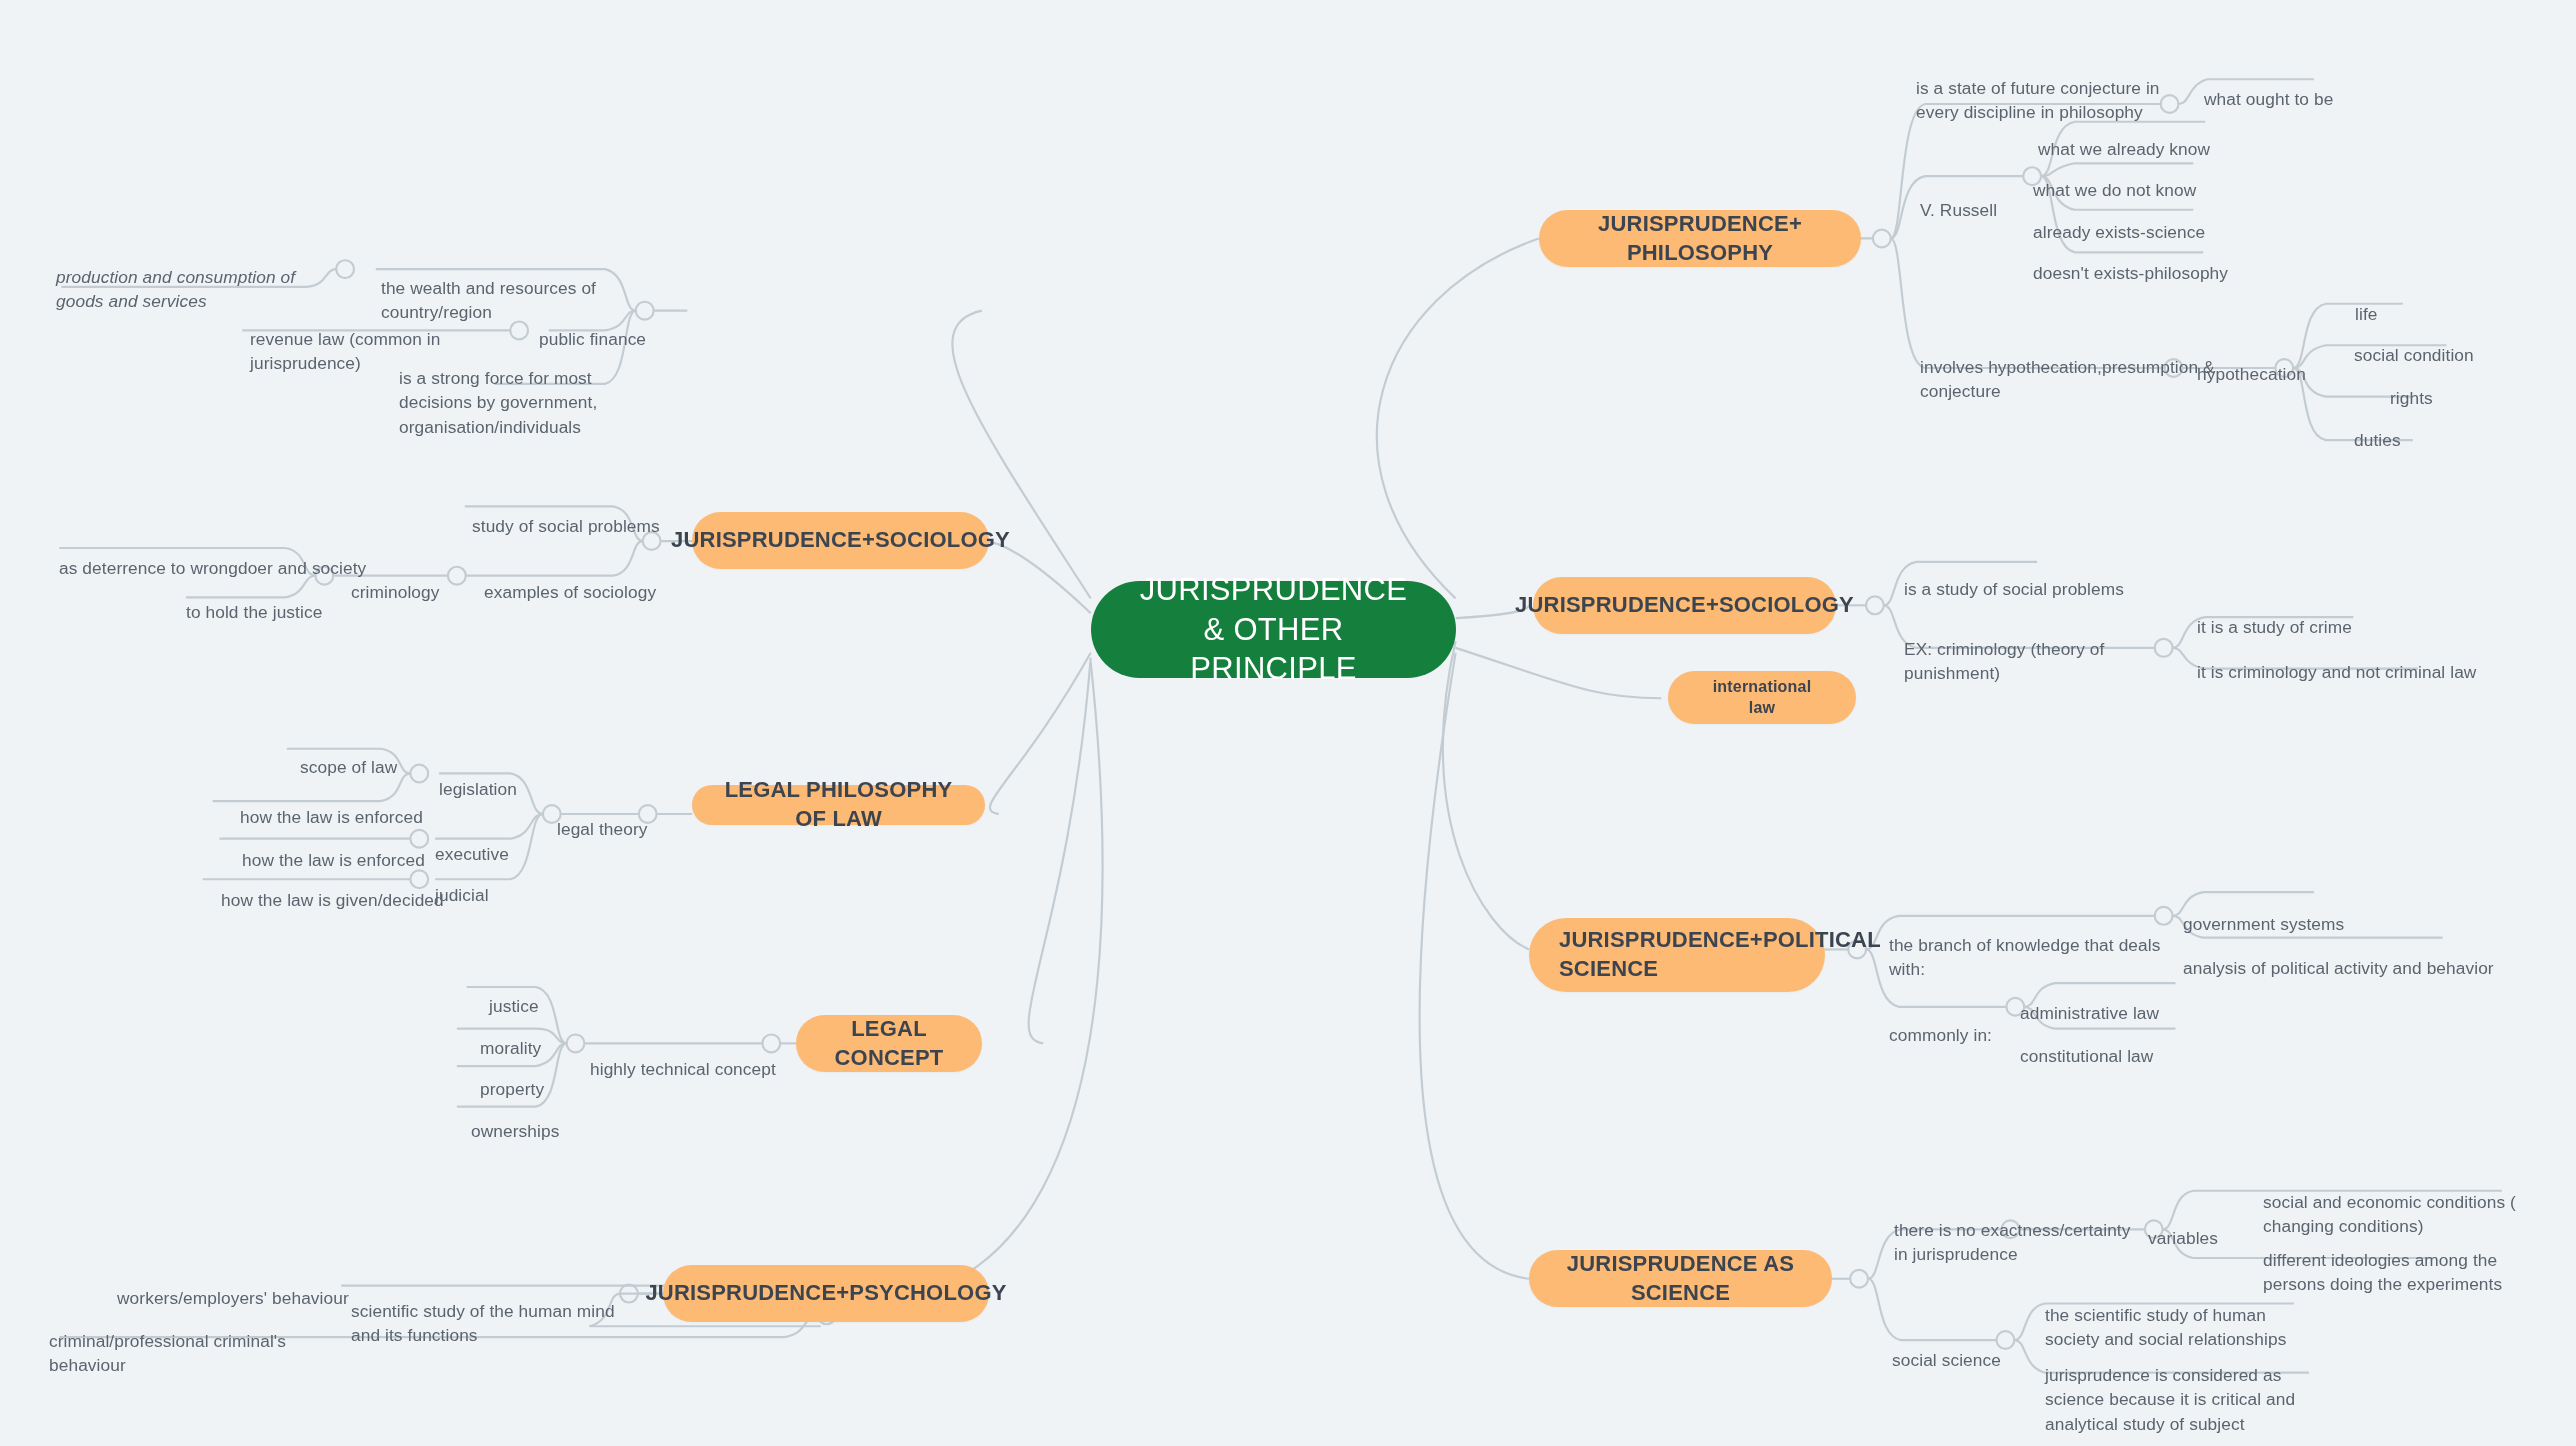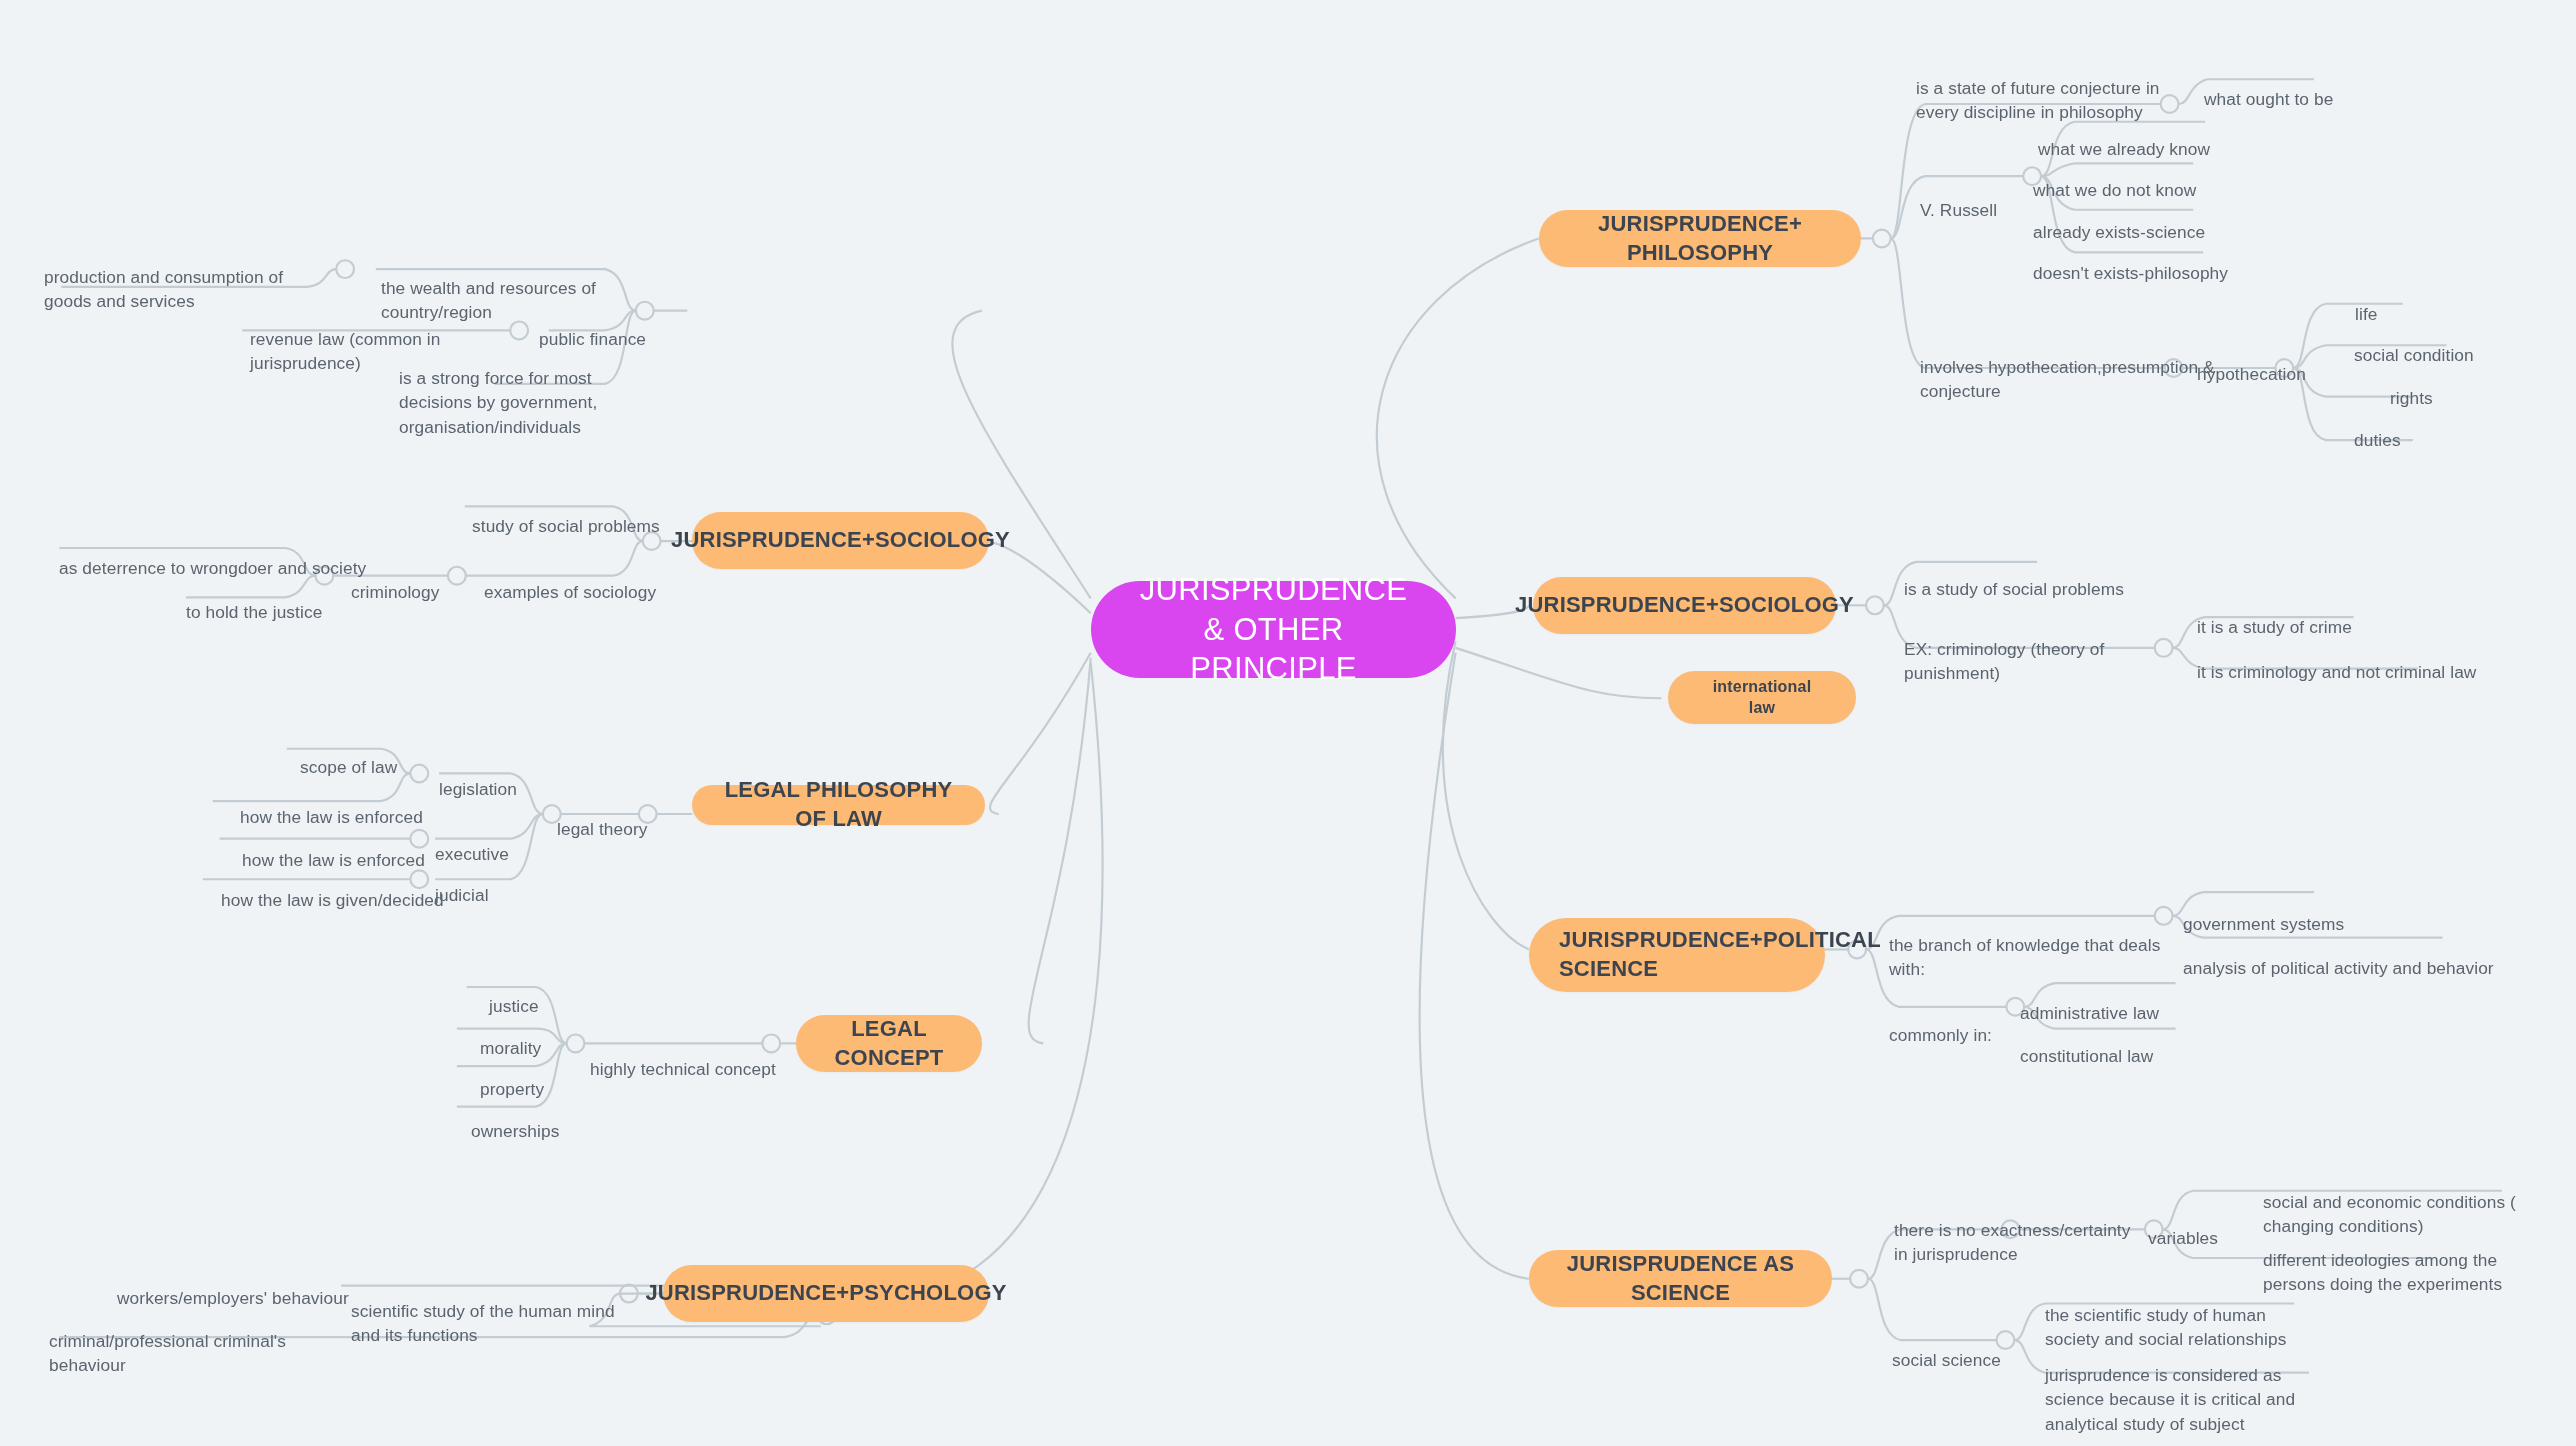--- a/index.html
+++ b/index.html
@@ -12,21 +12,21 @@
   }
   #canvas{position:absolute;inset:0;width:2576px;height:1447px;}
   svg.links{position:absolute;left:0;top:0;width:2576px;height:1447px;pointer-events:none;}
   svg.links path{fill:none;stroke:#c3ccd2;stroke-width:2.2;}
   svg.links circle{fill:#eff3f6;stroke:#c3ccd2;stroke-width:2.2;}
 
   .node{position:absolute;box-sizing:border-box;}
 
   
   .central{
-    background:#d946ef;
+    background:#15803d;
     color:#ffffff;
     border-radius:51px;
     display:flex;align-items:center;justify-content:center;
     text-align:center;
     font-size:31px;
     letter-spacing:0.3px;
     line-height:1.28;
     padding:18px 34px;
     font-weight:400;
   }
@@ -284,21 +284,21 @@
   <div class="node leaf r" style="left:2354px;top:318px;width:178px;">
     <span>social condition</span>
   </div>
   <div class="node leaf r" style="left:2354px;top:361px;width:119px;margin-left:36px;">
     <span>rights</span>
   </div>
   <div class="node leaf r" style="left:2354px;top:403px;width:119px;">
     <span>duties</span>
   </div>
 
-  <div class="node leaf l" style="left:44px;top:240px;width:267px;">
+  <div class="node leaf l" style="left:56px;top:240px;width:267px;font-style:italic;">
     <span>production and consumption of goods and services</span>
   </div>
   <div class="node leaf l" style="left:381px;top:251px;width:316px;">
     <span>the wealth and resources of country/region</span>
   </div>
   <div class="node leaf l" style="left:250px;top:302px;width:297px;">
     <span>revenue law (common in jurisprudence)</span>
   </div>
   <div class="node leaf l" style="left:539px;top:302px;width:168px;">
     <span>public finance</span>

